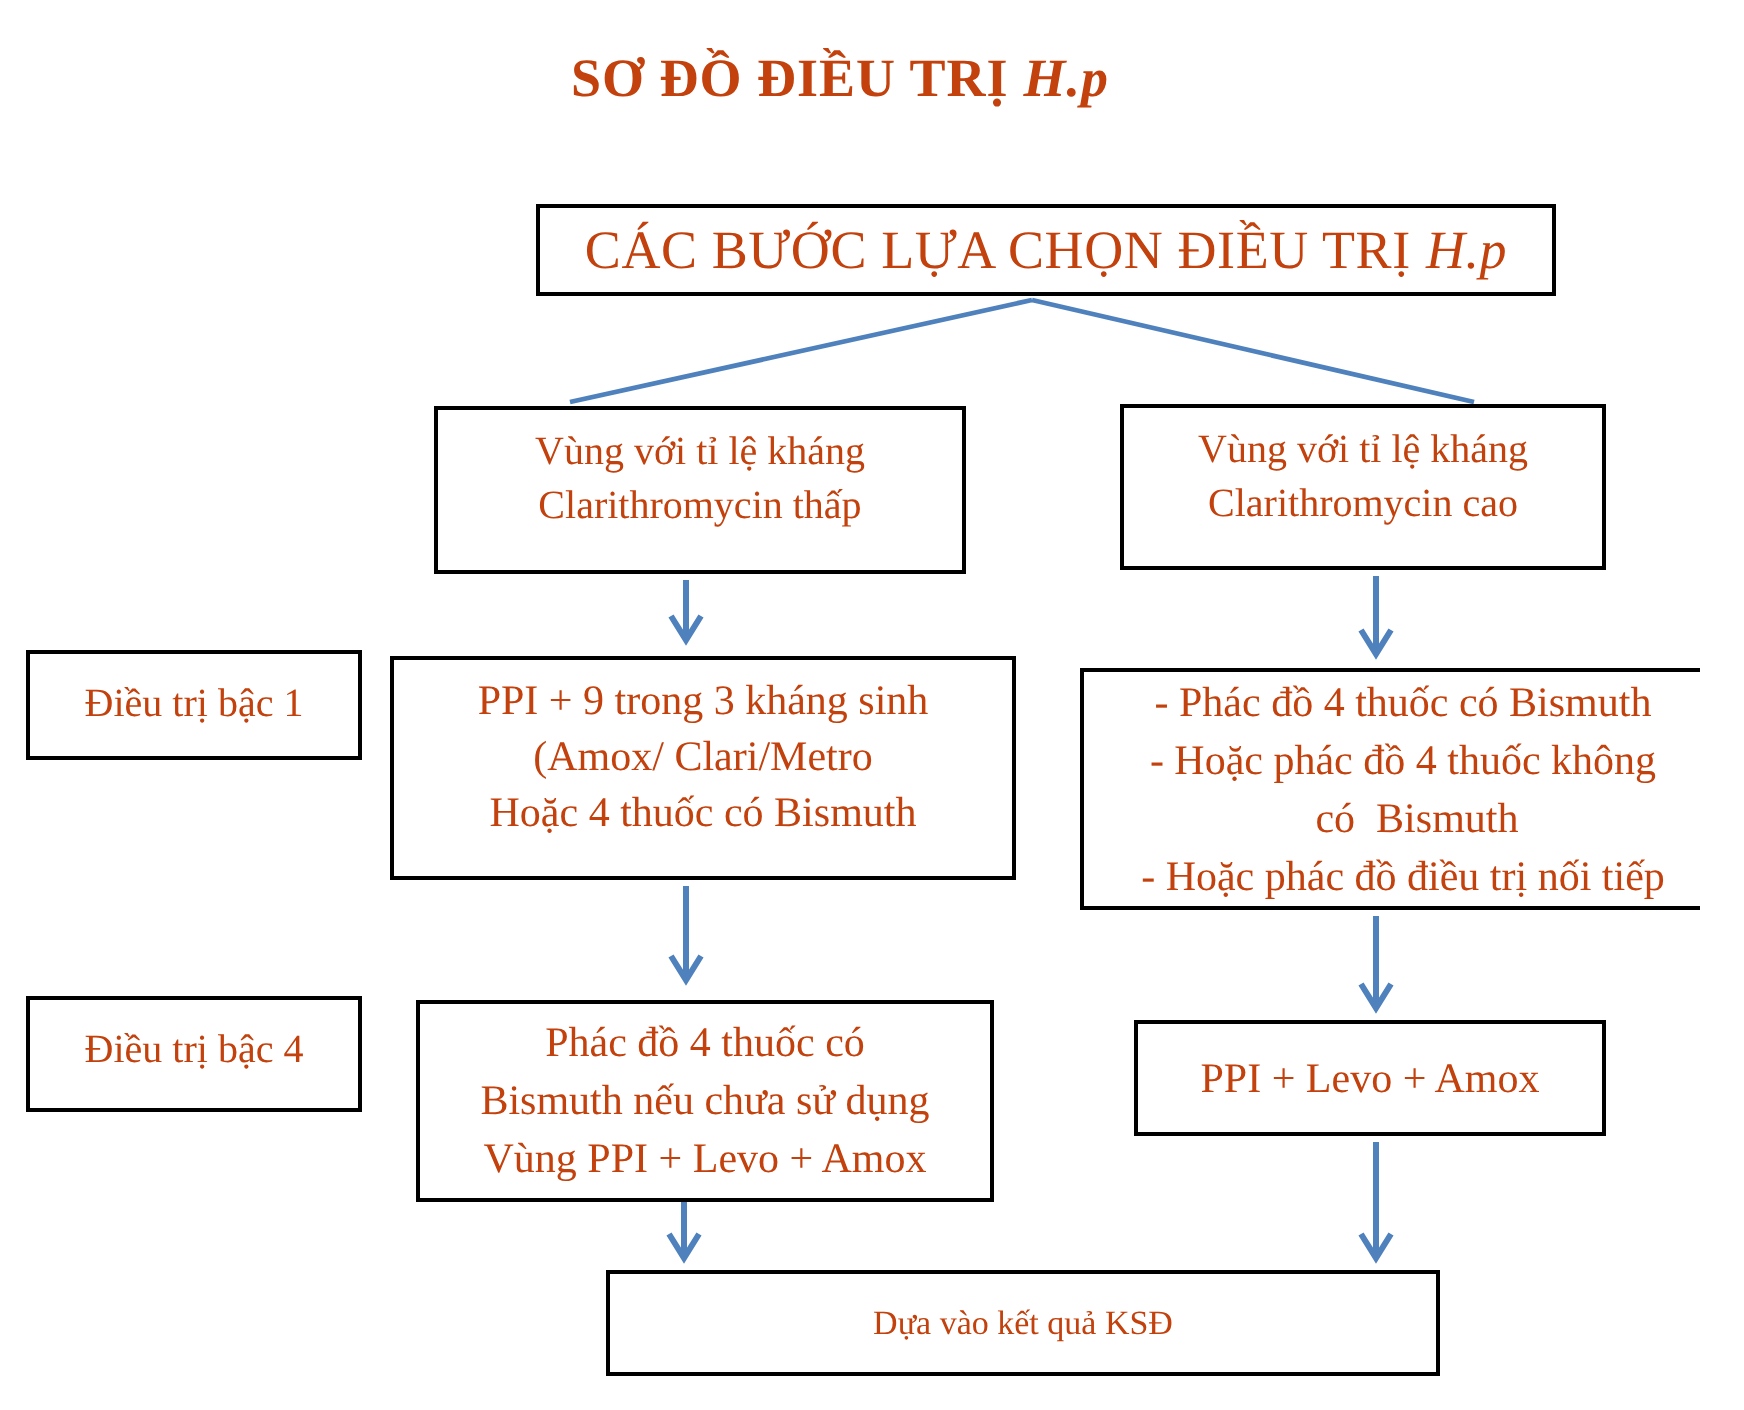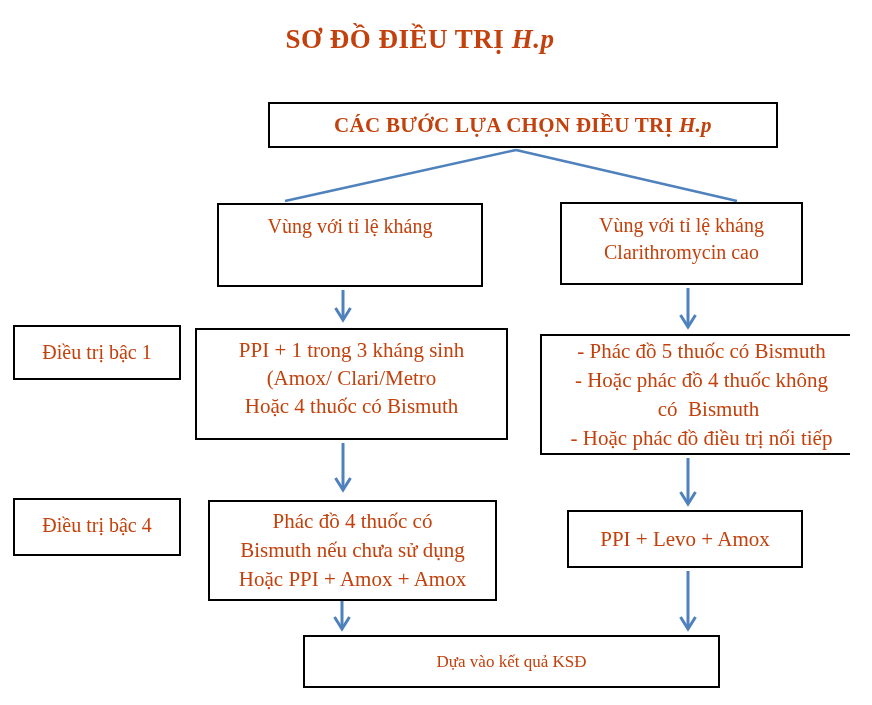--- a/index.html
+++ b/index.html
@@ -22,21 +22,21 @@
   .title .em, .topbox .em { font-style:italic; margin-left:.28em; }
 
   .box {
     position:absolute; box-sizing:border-box; border:2px solid var(--border);
     background:#fff; text-align:center;
   }
   .ln { white-space:pre-wrap;text-align:center; }
 
   .topbox {
     left:268px; top:102px; width:510px; height:46px;
-    font-weight:bold; font-size:21px; line-height:42px; letter-spacing:.3px;
+    font-weight:normal; font-size:27px; line-height:42px; letter-spacing:.3px;
     white-space:nowrap;
   }
   .branch { font-size:20px; line-height:27px; padding-top:8px; }
   .branch-left  { left:217px; top:203px; width:266px; height:84px; }
   .branch-right { left:560px; top:202px; width:243px; height:83px; }
 
   .rowlabel {
     font-size:20px; line-height:50px; width:168px; left:13px; white-space:nowrap;
   }
   .rowlabel-1 { top:325px; height:55px;font-family:Liberation Serif, serif; }
@@ -76,46 +76,47 @@
   <div class="title">
     <span>SƠ ĐỒ ĐIỀU TRỊ</span><span class="em">H.p</span>
   </div>
 
   <div class="box topbox">
     <span>CÁC BƯỚC LỰA CHỌN ĐIỀU TRỊ</span><span class="em">H.p</span>
   </div>
 
   <div class="box branch branch-left">
     <div class="ln">Vùng với tỉ lệ kháng</div>
+    <div class="ln">Clarithromycin thấp</div>
   </div>
 
   <div class="box branch branch-right">
     <div class="ln">Vùng với tỉ lệ kháng</div>
     <div class="ln">Clarithromycin cao</div>
   </div>
 
   <div class="box rowlabel rowlabel-1">Điều trị bậc 1</div>
   <div class="box rowlabel rowlabel-2">Điều trị bậc 4</div>
 
   <div class="box lvl l1-left">
-    <div class="ln">PPI + 1 trong 3 kháng sinh</div>
+    <div class="ln">PPI + 9 trong 3 kháng sinh</div>
     <div class="ln">(Amox/ Clari/Metro</div>
     <div class="ln">Hoặc 4 thuốc có Bismuth</div>
   </div>
 
   <div class="box lvl l1-right">
-    <div class="ln">- Phác đồ 5 thuốc có Bismuth</div>
+    <div class="ln">- Phác đồ 4 thuốc có Bismuth</div>
     <div class="ln">- Hoặc phác đồ 4 thuốc không</div>
     <div class="ln indent">có  Bismuth</div>
     <div class="ln">- Hoặc phác đồ điều trị nối tiếp</div>
   </div>
 
   <div class="box lvl l2-left">
     <div class="ln">Phác đồ 4 thuốc có</div>
     <div class="ln">Bismuth nếu chưa sử dụng</div>
-    <div class="ln">Hoặc PPI + Amox + Amox</div>
+    <div class="ln">Vùng PPI + Levo + Amox</div>
   </div>
 
   <div class="box lvl l2-right">PPI + Levo + Amox</div>
 
   <div class="box l3-box">Dựa vào kết quả KSĐ</div>
 
 </div>
 
 </body></html>

